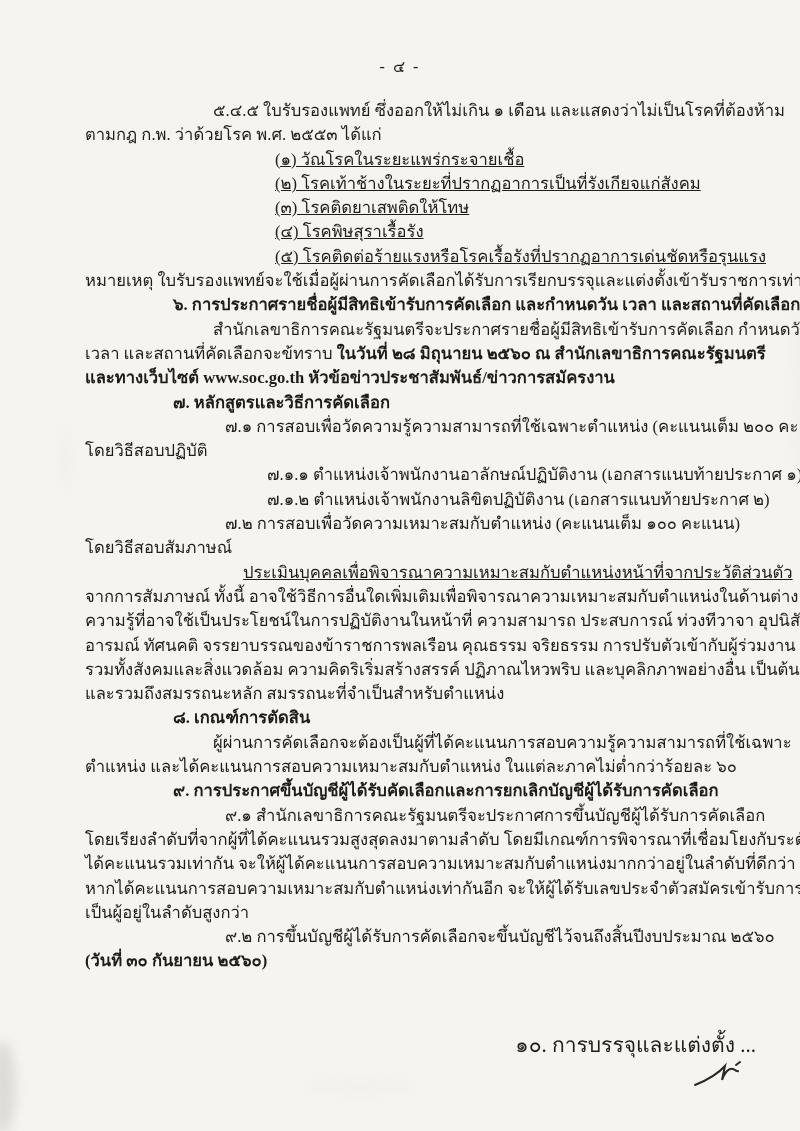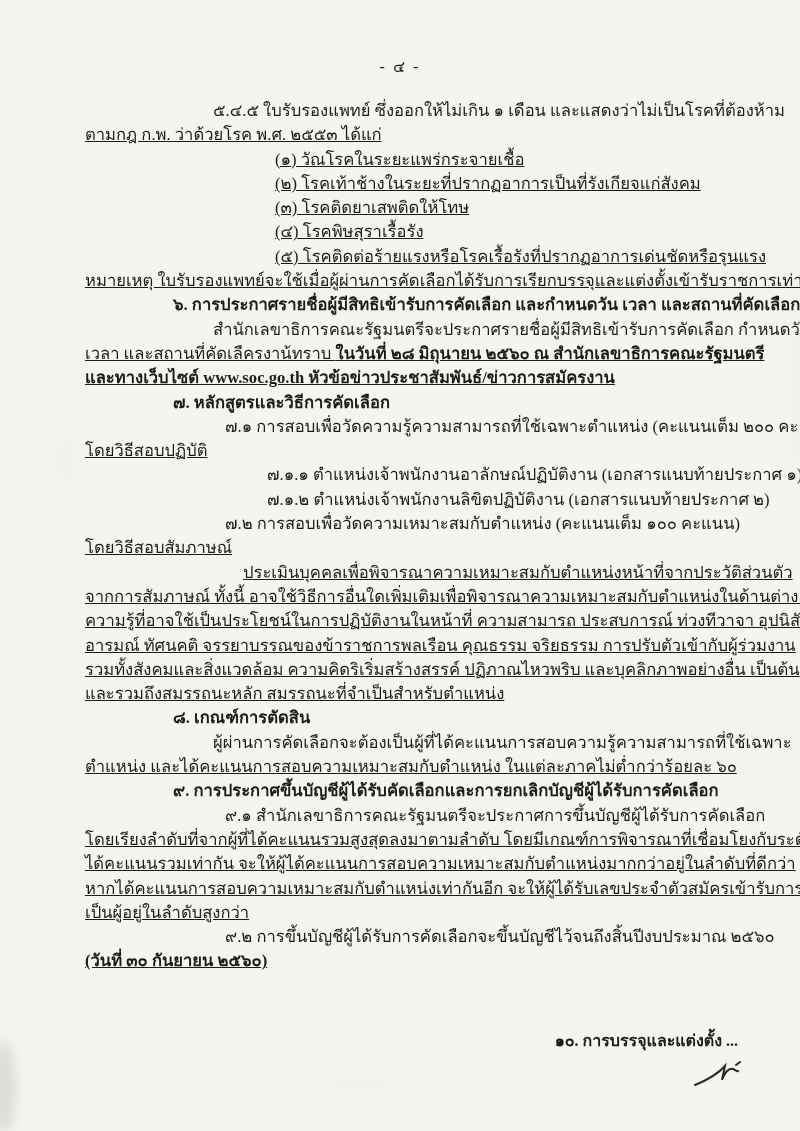--- a/index.html
+++ b/index.html
@@ -15,30 +15,30 @@
     position:absolute;top:54px;left:0;width:800px;
     text-align:center;font-size:16px;letter-spacing:2px;
   }
   .content{
     position:absolute;top:99px;left:85px;right:28px;
   }
   .line{
     line-height:24.3px;font-size:16.6px;white-space:nowrap;
   }
   .b{font-weight:700;}
-  .ind-none{padding-left:0;text-decoration:underline;}
+  .ind-none{padding-left:0;}
   .ind-sec{padding-left:88px;}
   .ind-par{padding-left:128px;text-align:right;}
   .ind-sub{padding-left:140px;}
   .ind-subsub{padding-left:182px;}
   .ind-list{padding-left:190px;text-decoration:underline;}
   .ind-par2{padding-left:158px;text-decoration:underline;}
   .continuation{
-    position:absolute;top:1028px;right:62px;
-    font-size:16px;font-weight:700;white-space:nowrap;
+    position:absolute;top:1028px;right:44px;
+    font-size:21px;font-weight:400;white-space:nowrap;
   }
   .signature{position:absolute;top:1058px;right:56px;}
   
   .smudge{position:absolute;background:#c9c8c4;filter:blur(6px);border-radius:50%;}
   .sm1{left:-10px;top:1040px;width:26px;height:95px;opacity:.55;}
   .sm2{left:60px;top:430px;width:10px;height:60px;opacity:.12;}
   .sm3{right:-6px;top:300px;width:14px;height:180px;opacity:.10;}
   .sm4{left:300px;top:1080px;width:120px;height:14px;opacity:.08;}
 </style>
 </head>
@@ -51,21 +51,21 @@
       <div class="line ind-par">๕.๔.๕  ใบรับรองแพทย์ ซึ่งออกให้ไม่เกิน ๑ เดือน และแสดงว่าไม่เป็นโรคที่ต้องห้าม</div>
       <div class="line ind-none">ตามกฎ ก.พ. ว่าด้วยโรค พ.ศ. ๒๕๕๓ ได้แก่</div>
       <div class="line ind-list">(๑)  วัณโรคในระยะแพร่กระจายเชื้อ</div>
       <div class="line ind-list">(๒)  โรคเท้าช้างในระยะที่ปรากฏอาการเป็นที่รังเกียจแก่สังคม</div>
       <div class="line ind-list">(๓)  โรคติดยาเสพติดให้โทษ</div>
       <div class="line ind-list">(๔)  โรคพิษสุราเรื้อรัง</div>
       <div class="line ind-list">(๕)  โรคติดต่อร้ายแรงหรือโรคเรื้อรังที่ปรากฏอาการเด่นชัดหรือรุนแรง</div>
       <div class="line ind-none">หมายเหตุ ใบรับรองแพทย์จะใช้เมื่อผู้ผ่านการคัดเลือกได้รับการเรียกบรรจุและแต่งตั้งเข้ารับราชการเท่านั้น</div>
       <div class="line ind-sec b">๖.  การประกาศรายชื่อผู้มีสิทธิเข้ารับการคัดเลือก และกำหนดวัน เวลา และสถานที่คัดเลือก</div>
       <div class="line ind-par">สำนักเลขาธิการคณะรัฐมนตรีจะประกาศรายชื่อผู้มีสิทธิเข้ารับการคัดเลือก กำหนดวัน</div>
-      <div class="line ind-none"><span>เวลา และสถานที่คัดเลืครงาน้ทราบ </span><span class="b">ในวันที่ ๒๘ มิถุนายน ๒๕๖๐ ณ สำนักเลขาธิการคณะรัฐมนตรี</span></div>
+      <div class="line ind-none"><span>เวลา และสถานที่คัดเลือกจะข้ทราบ </span><span class="b">ในวันที่ ๒๘ มิถุนายน ๒๕๖๐ ณ สำนักเลขาธิการคณะรัฐมนตรี</span></div>
       <div class="line ind-none b">และทางเว็บไซต์ www.soc.go.th หัวข้อข่าวประชาสัมพันธ์/ข่าวการสมัครงาน</div>
       <div class="line ind-sec b">๗.  หลักสูตรและวิธีการคัดเลือก</div>
       <div class="line ind-sub">๗.๑  การสอบเพื่อวัดความรู้ความสามารถที่ใช้เฉพาะตำแหน่ง (คะแนนเต็ม ๒๐๐ คะแนน)</div>
       <div class="line ind-none">โดยวิธีสอบปฏิบัติ</div>
       <div class="line ind-subsub">๗.๑.๑  ตำแหน่งเจ้าพนักงานอาลักษณ์ปฏิบัติงาน (เอกสารแนบท้ายประกาศ ๑)</div>
       <div class="line ind-subsub">๗.๑.๒  ตำแหน่งเจ้าพนักงานลิขิตปฏิบัติงาน (เอกสารแนบท้ายประกาศ ๒)</div>
       <div class="line ind-sub">๗.๒  การสอบเพื่อวัดความเหมาะสมกับตำแหน่ง (คะแนนเต็ม ๑๐๐ คะแนน)</div>
       <div class="line ind-none">โดยวิธีสอบสัมภาษณ์</div>
       <div class="line ind-par2">ประเมินบุคคลเพื่อพิจารณาความเหมาะสมกับตำแหน่งหน้าที่จากประวัติส่วนตัว</div>
       <div class="line ind-none">จากการสัมภาษณ์ ทั้งนี้ อาจใช้วิธีการอื่นใดเพิ่มเติมเพื่อพิจารณาความเหมาะสมกับตำแหน่งในด้านต่าง ๆ เช่น</div>

